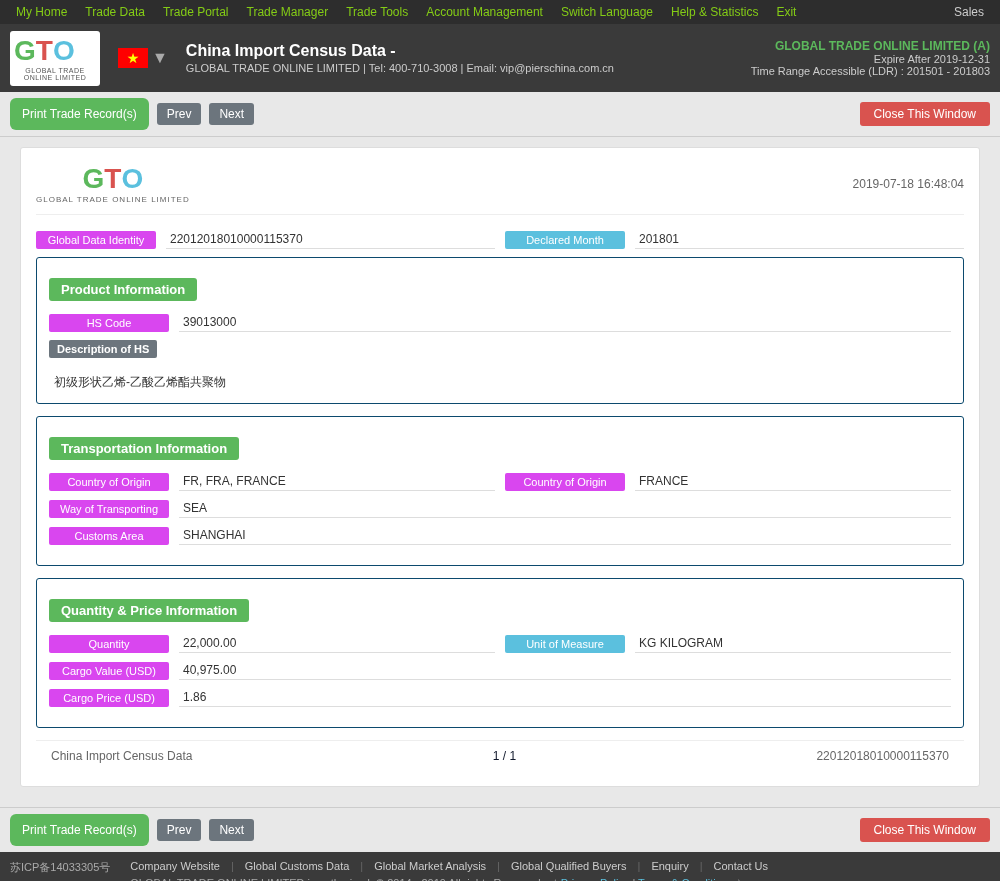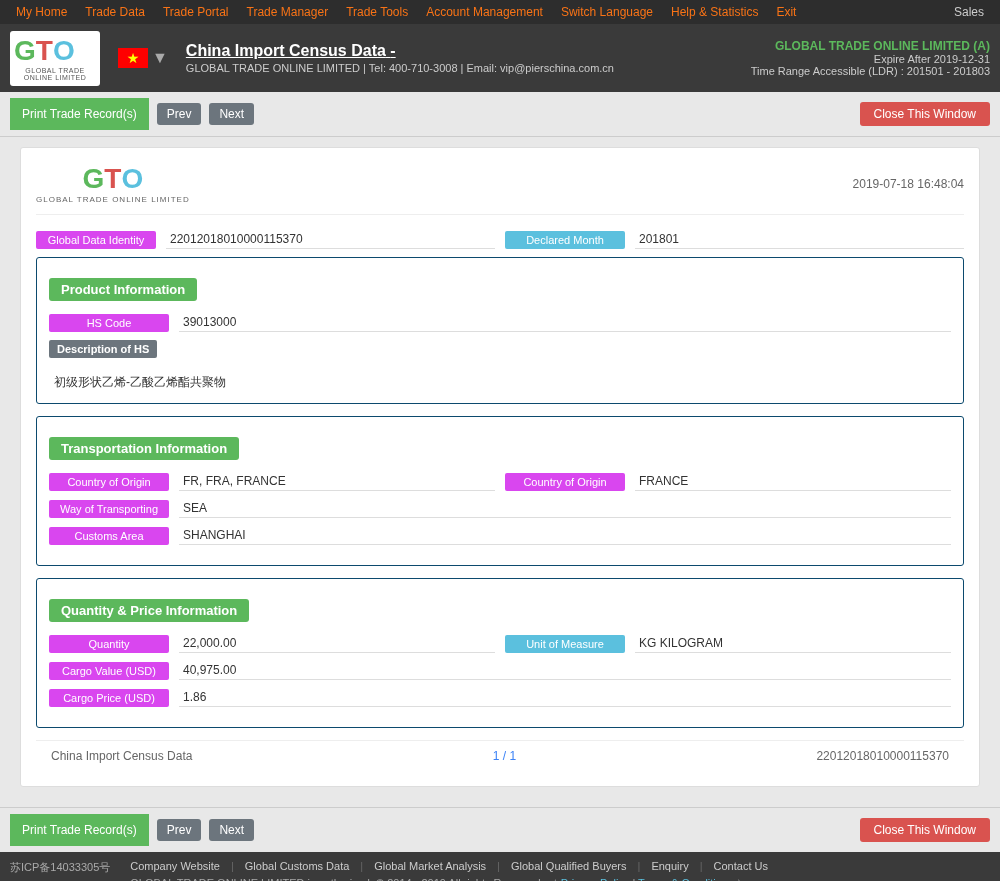--- a/index.html
+++ b/index.html
@@ -1,42 +1,42 @@
 <!DOCTYPE html>
 <html><head>
   <meta charset="utf-8">
   <style>
     * { margin: 0; padding: 0; box-sizing: border-box; }
     body { font-family: Arial, sans-serif; font-size: 12px; background: #f0f0f0; color: #333; width: 1000px; }
 
     
     .top-nav { background: #2d2d2d; color: #ccc; display: flex; align-items: center; height: 24px; padding: 0 8px; justify-content: space-between; }
     .top-nav-left { display: flex; gap: 2px; }
-    .top-nav-item { color: #f97316; padding: 0 8px; height: 24px; line-height: 24px; cursor: pointer; font-size: 12px; }
+    .top-nav-item { color: #84cc16; padding: 0 8px; height: 24px; line-height: 24px; cursor: pointer; font-size: 12px; }
     .top-nav-right { color: #ccc; font-size: 12px; padding-right: 8px; }
 
     
     .header { background: #3a3a3a; display: flex; align-items: center; padding: 6px 10px; height: 68px; }
     .logo-area { display: flex; align-items: center; gap: 8px; }
     .logo-box { background: white; padding: 4px; border-radius: 3px; width: 90px; height: 55px; display: flex; align-items: center; justify-content: center; }
     .flag-area { display: flex; align-items: center; gap: 4px; margin-left: 10px; }
     .flag { width: 30px; height: 20px; background: red; position: relative; display: flex; align-items: center; justify-content: center; }
     .flag-star { color: yellow; font-size: 14px; }
     .flag-arrow { color: #aaa; font-size: 16px; }
     .header-title-area { margin-left: 10px; }
-    .header-title { color: white; font-size: 16px; font-weight: bold; text-decoration: underline; }
+    .header-title { color: white; font-size: 16px; font-weight: bold; }
     .header-subtitle { color: #ccc; font-size: 11px; margin-top: 2px; }
     .header-right { margin-left: auto; text-align: right; }
     .header-company { color: #5cb85c; font-size: 12px; font-weight: bold; }
     .header-expire { color: #ccc; font-size: 11px; }
     .header-ldr { color: #ccc; font-size: 11px; }
 
     
     .toolbar { background: #e8e8e8; padding: 6px 10px; display: flex; align-items: center; gap: 8px; border-bottom: 1px solid #ccc; }
-    .btn-print { background: #5cb85c; color: white; border: none; padding: 9px 12px; cursor: pointer; font-size: 12px; border-radius: 0; }
+    .btn-print { background: #5cb85c; color: white; border: none; padding: 9px 12px; cursor: pointer; font-size: 12px; border-radius: 6px; }
     .btn-nav { background: #6c757d; color: white; border: none; padding: 4px 10px; cursor: pointer; font-size: 12px; border-radius: 3px; }
     .btn-close { background: #d9534f; color: white; border: none; padding: 5px 14px; cursor: pointer; font-size: 12px; border-radius: 3px; margin-left: auto; }
 
     
     .main-content { background: #e8e8e8; padding: 10px 20px; }
     .record-card { background: white; border: 1px solid #ddd; border-radius: 3px; padding: 15px; margin-bottom: 10px; }
 
     
     .record-header { display: flex; align-items: center; justify-content: space-between; margin-bottom: 15px; border-bottom: 1px solid #eee; padding-bottom: 10px; }
     .record-logo { display: flex; flex-direction: column; align-items: center; }
@@ -202,21 +202,21 @@
         <span class="field-value">40,975.00</span>
       </div>
       <div class="field-row">
         <span class="field-label">Cargo Price (USD)</span>
         <span class="field-value">1.86</span>
       </div>
     </div>
 
     <div class="card-footer">
       <span class="card-footer-left">China Import Census Data</span>
-      <span class="card-footer-center" style="color:#3b82f6;">1 / 1</span>
+      <span class="card-footer-center" style="color:#0f172a;">1 / 1</span>
       <span class="card-footer-right">22012018010000115370</span>
     </div>
 
   </div>
 </div>
 
 <div class="bottom-toolbar">
   <button class="btn-print">Print Trade Record(s)</button>
   <button class="btn-nav">Prev</button>
   <button class="btn-nav">Next</button>

